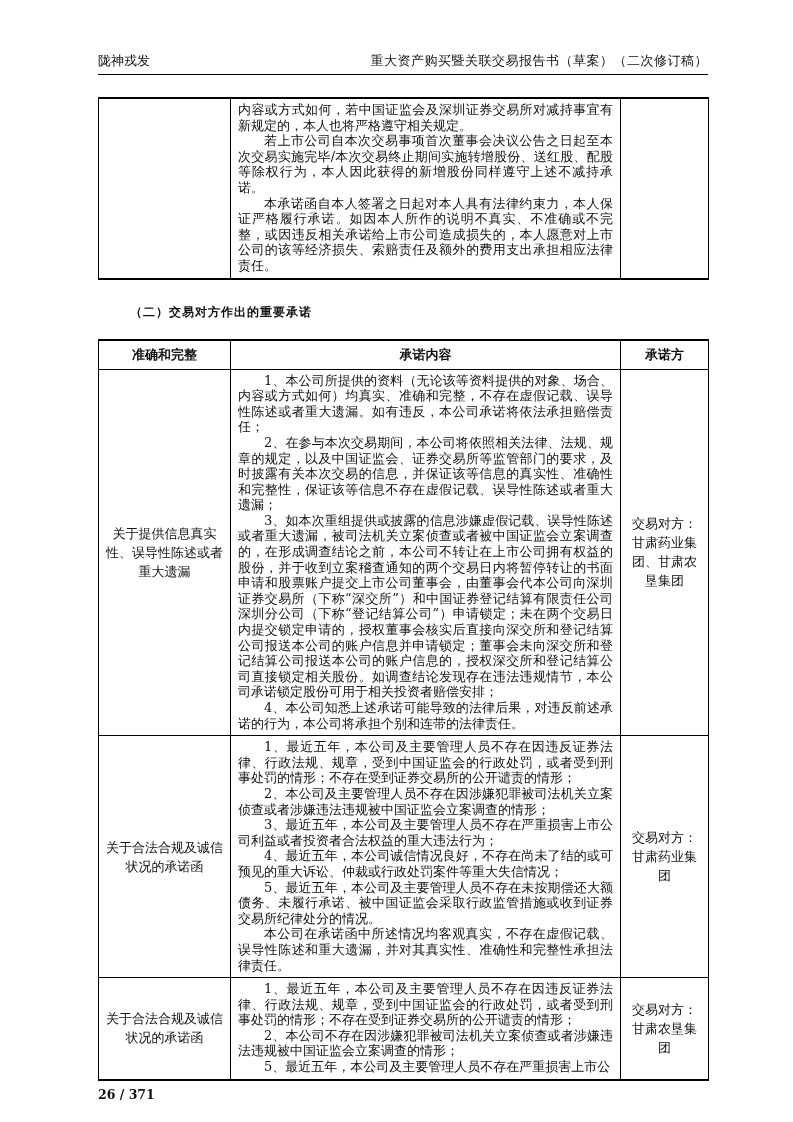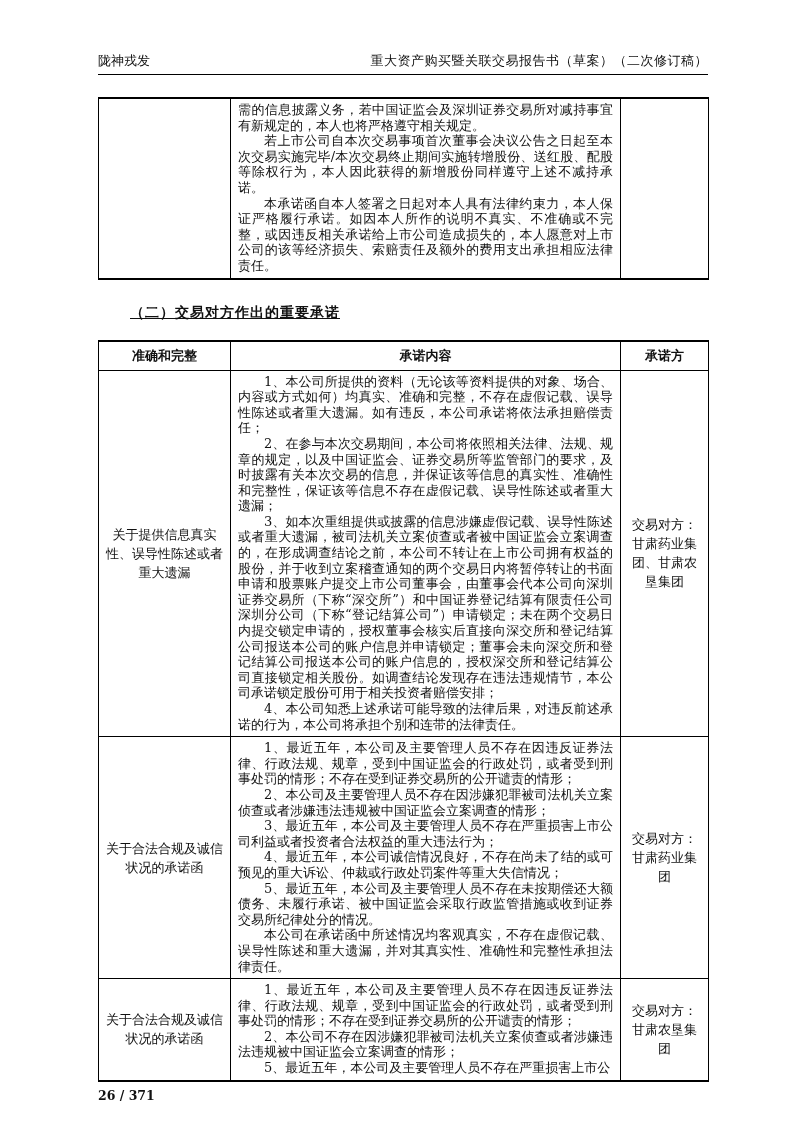--- a/index.html
+++ b/index.html
@@ -47,26 +47,25 @@
   td.cell-item,td.cell-party{
     font-size:13px;line-height:19px;
     text-align:center;
     padding:2px 6px;
   }
   .para{margin:0;text-indent:2em;}
   .para.first{text-indent:0;}
 
   
   h2.sec{
-    font-size:14px;font-weight:bold;
+    font-size:12px;font-weight:bold;
     font-family:"DejaVu Sans","Liberation Sans",sans-serif;
     margin:24px 0 0 0;
     padding-left:32px;
     letter-spacing:1px;
-    text-decoration:underline;
   }
 
   .page-footer{
     width:610px;
     font-size:12.5px;font-weight:bold;
     margin-top:6px;
     font-family:"DejaVu Serif","Liberation Serif",serif;
   }
 </style>
 </head>
@@ -83,21 +82,21 @@
     <table class="cont-table">
       <colgroup>
           <col class="c-item">
           <col class="c-content">
           <col class="c-party">
         </colgroup>
       <tbody>
           <tr>
         <td class="cell-item"></td>
         <td class="cell-content">
-          <p class="para first">需的信息披露义务，若中国证监会及深圳证券交易所对减持事宜有新规定的，本人也将严格遵守相关规定。</p>
+          <p class="para first">内容或方式如何，若中国证监会及深圳证券交易所对减持事宜有新规定的，本人也将严格遵守相关规定。</p>
           <p class="para">若上市公司自本次交易事项首次董事会决议公告之日起至本次交易实施完毕/本次交易终止期间实施转增股份、送红股、配股等除权行为，本人因此获得的新增股份同样遵守上述不减持承诺。</p>
           <p class="para">本承诺函自本人签署之日起对本人具有法律约束力，本人保证严格履行承诺。如因本人所作的说明不真实、不准确或不完整，或因违反相关承诺给上市公司造成损失的，本人愿意对上市公司的该等经济损失、索赔责任及额外的费用支出承担相应法律责任。</p>
         </td>
         <td class="cell-party"></td>
       </tr>
     </tbody>
       </table>
 
     <h2 class="sec">（二）交易对方作出的重要承诺</h2>
 

